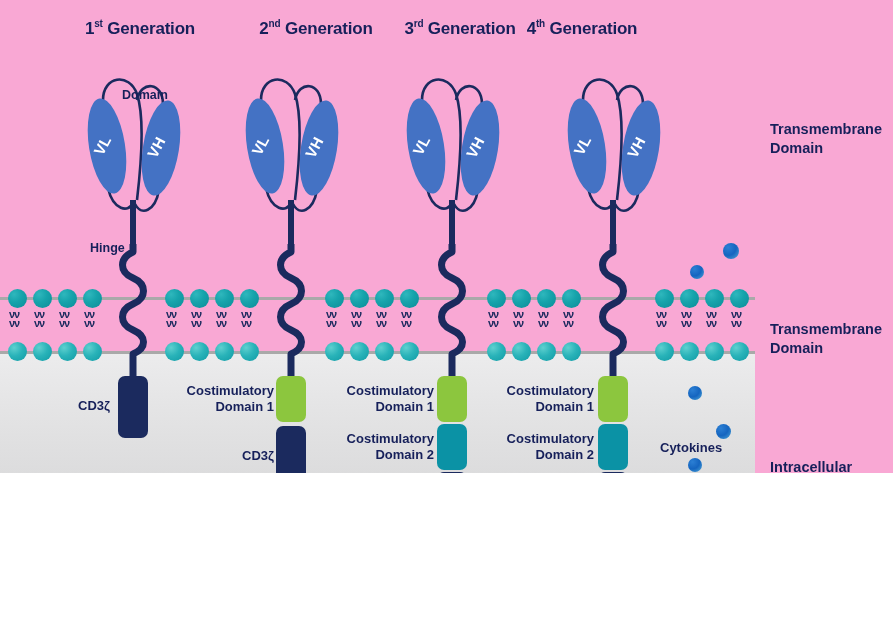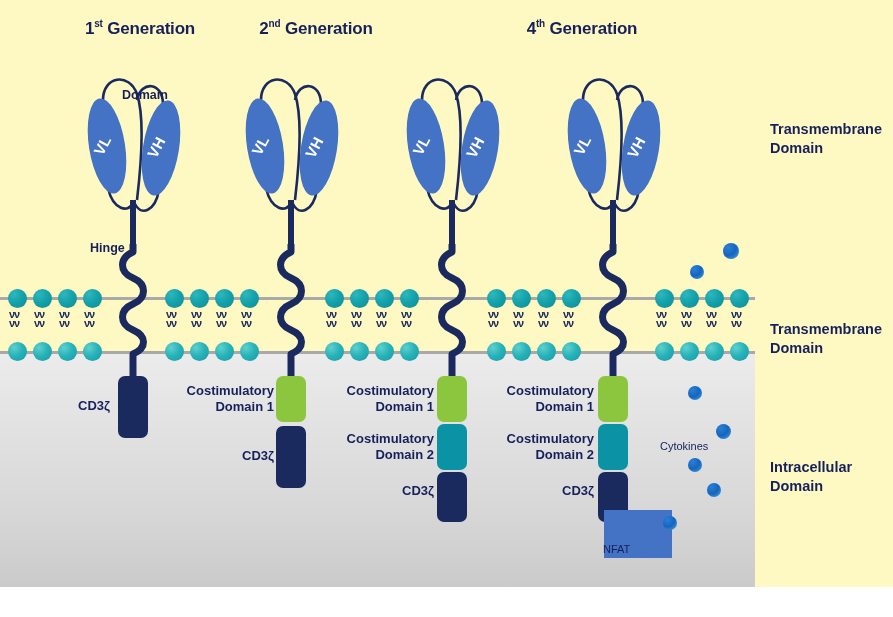--- a/index.html
+++ b/index.html
@@ -1,17 +1,17 @@
 <!DOCTYPE html>
 <html><head>
 <meta charset="utf-8">
 <style>
   html,body{margin:0;padding:0;background:#fff;}
   body{font-family:"Liberation Sans", sans-serif;}
-  #stage{position:relative;width:893px;height:587px;background:#fef9c3;overflow:hidden;}
+  #stage{position:relative;width:893px;height:473px;background:#f9a8d4;overflow:hidden;}
 
   
   .intracell-bg{position:absolute;left:0;top:352px;width:755px;height:265px;
     background:linear-gradient(180deg,#ececed 0%,#e4e4e5 22%,#d9d9da 55%,#c6c6c7 100%);}
   .extracell-bg{position:absolute;left:0;top:0;width:755px;height:298px;background:transparent;}
 
   
   .gen-title{position:absolute;top:18px;transform:translateX(-50%);
     font-size:17px;font-weight:bold;color:#16205a;white-space:nowrap;letter-spacing:-.2px;}
   .gen-title sup{font-size:10px;vertical-align:super;}
@@ -38,36 +38,40 @@
   .box-cos1{background:#8cc63e;}
   .box-cos2{background:#0b92a5;}
   .boxlabel{position:absolute;font-size:13px;font-weight:bold;color:#16205a;
     text-align:right;line-height:1.25;white-space:pre-line;}
   .partlabel{position:absolute;font-size:12.5px;font-weight:bold;color:#16205a;white-space:nowrap;}
 
   
   .cytokine{position:absolute;border-radius:50%;
     background:radial-gradient(circle at 32% 28%,#2b7fd4 0%,#1565c0 50%,#4ea8d8 100%);}
   .nfat{position:absolute;background:#4472c4;}
-  .cytolabel{position:absolute;font-size:11px;font-weight:normal;color:#16205a;white-space:nowrap;}
+  .cytolabel{position:absolute;font-size:13px;font-weight:bold;color:#16205a;white-space:nowrap;}
 </style>
 </head>
 <body>
 
 <div id="stage">
 
   <div class="extracell-bg"></div>
   <div class="intracell-bg"></div>
 
   <div class="gen-title" style="left:140px">
     <span>1</span><sup>st</sup>
     <span>Generation</span>
   </div>
   <div class="gen-title" style="left:316px">
     <span>2</span><sup>nd</sup>
+    <span>Generation</span>
+  </div>
+  <div class="gen-title" style="left:460px">
+    <span>3</span><sup>rd</sup>
     <span>Generation</span>
   </div>
   <div class="gen-title" style="left:582px">
     <span>4</span><sup>th</sup>
     <span>Generation</span>
   </div>
 
   <div class="side-label" style="top:120px">Transmembrane
 Domain</div>
   <div class="side-label" style="top:320px">Transmembrane

